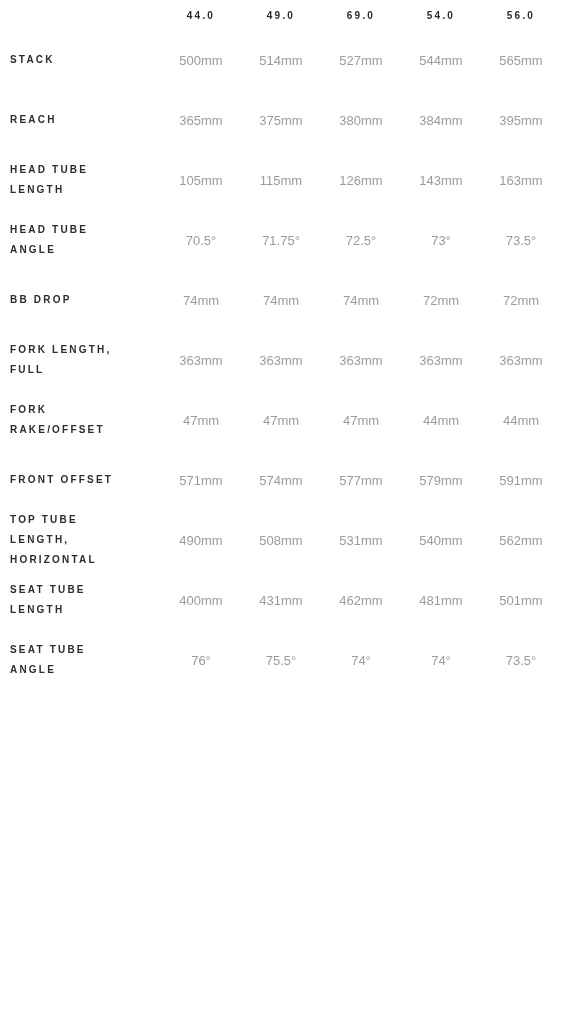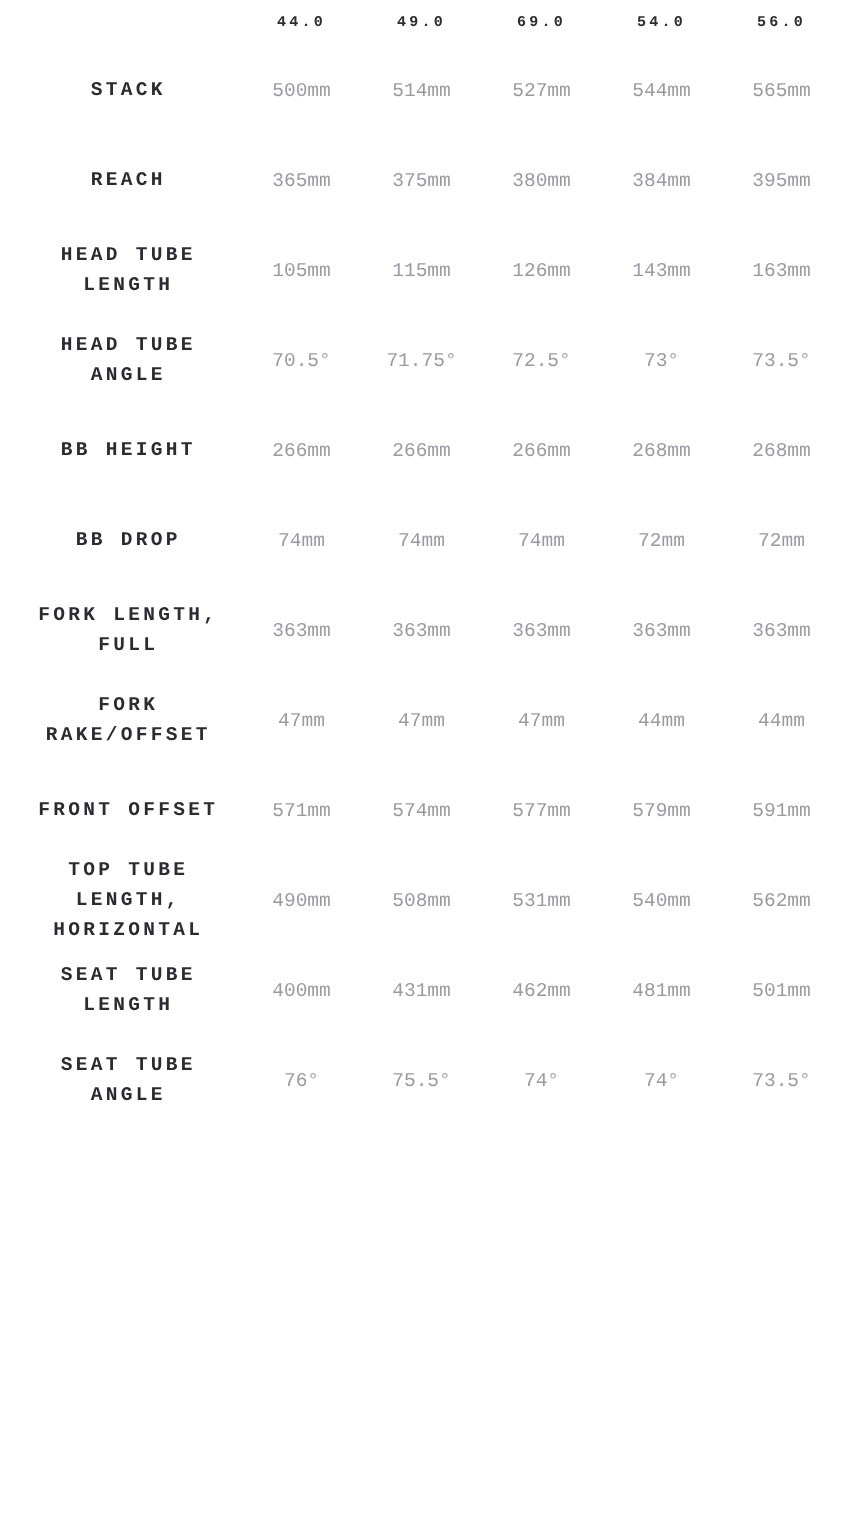--- a/index.html
+++ b/index.html
@@ -13,21 +13,20 @@
     height: 1025px;
     overflow: hidden;
     font-family: "Liberation Sans", sans-serif;
     -webkit-font-smoothing: antialiased;
   }
 
   #geometry-table {
     width: 561px;
     border-collapse: collapse;
     table-layout: fixed;
-    font-family: Liberation Mono, monospace;
   }
 
   
   #geometry-table col.col-label { width: 161px; }
   #geometry-table col.col-size  { width: 80px; }
 
   thead th {
     padding: 0;
     border: 0;
     height: 30px;
@@ -43,24 +42,24 @@
   }
 
   tbody td {
     padding: 0;
     border: 0;
     height: 60px;
     vertical-align: middle;
   }
 
   td.row-label {
-    text-align: center;
+    text-align: left;
     padding-left: 10px;
     font-weight: bold;
-    font-size: 13px;
+    font-size: 10px;
     letter-spacing: 2.2px;
     line-height: 20px;
     color: #2b2b33;
     white-space: pre-line;
   }
 
   td.row-value {
     text-align: center;
     font-size: 13px;
     letter-spacing: 0px;
@@ -119,28 +118,20 @@
       <tr>
         <td class="row-label">HEAD TUBE
 ANGLE</td>
         <td class="row-value">70.5°</td>
         <td class="row-value">71.75°</td>
         <td class="row-value">72.5°</td>
         <td class="row-value">73°</td>
         <td class="row-value">73.5°</td>
       </tr>
       <tr>
-        <td class="row-label">BB HEIGHT</td>
-        <td class="row-value">266mm</td>
-        <td class="row-value">266mm</td>
-        <td class="row-value">266mm</td>
-        <td class="row-value">268mm</td>
-        <td class="row-value">268mm</td>
-      </tr>
-      <tr>
         <td class="row-label">BB DROP</td>
         <td class="row-value">74mm</td>
         <td class="row-value">74mm</td>
         <td class="row-value">74mm</td>
         <td class="row-value">72mm</td>
         <td class="row-value">72mm</td>
       </tr>
       <tr>
         <td class="row-label">FORK LENGTH,
 FULL</td>

